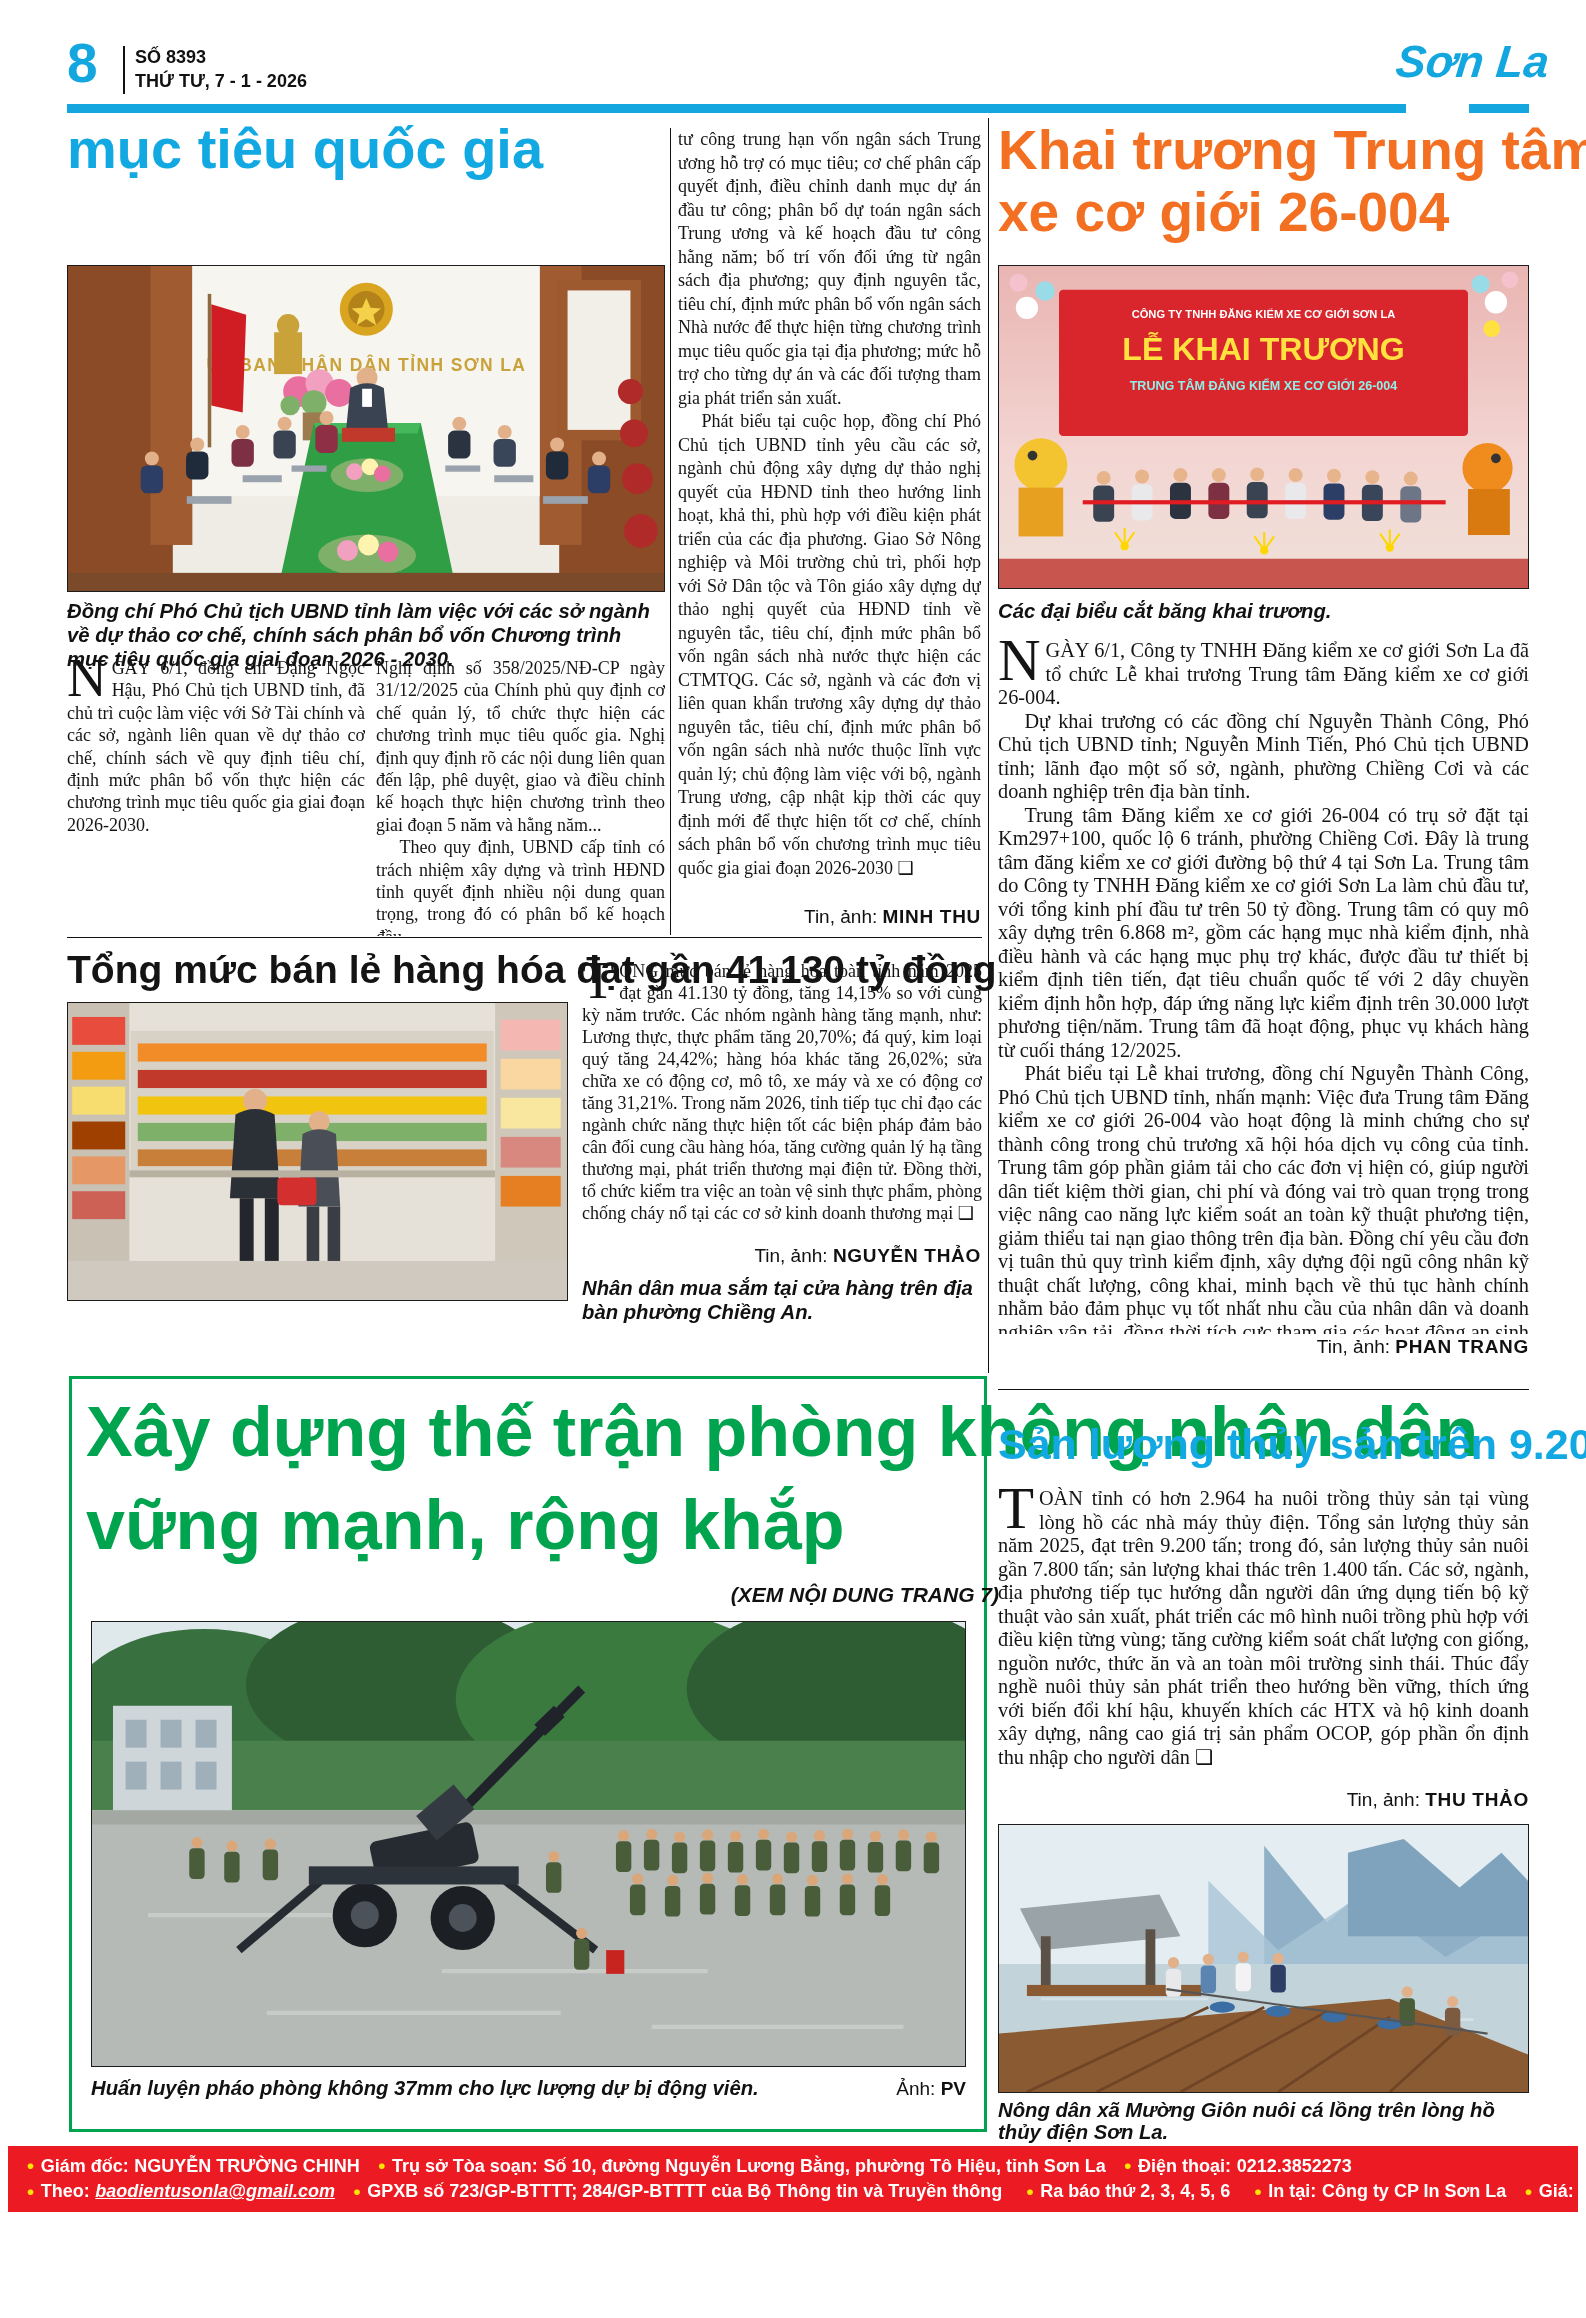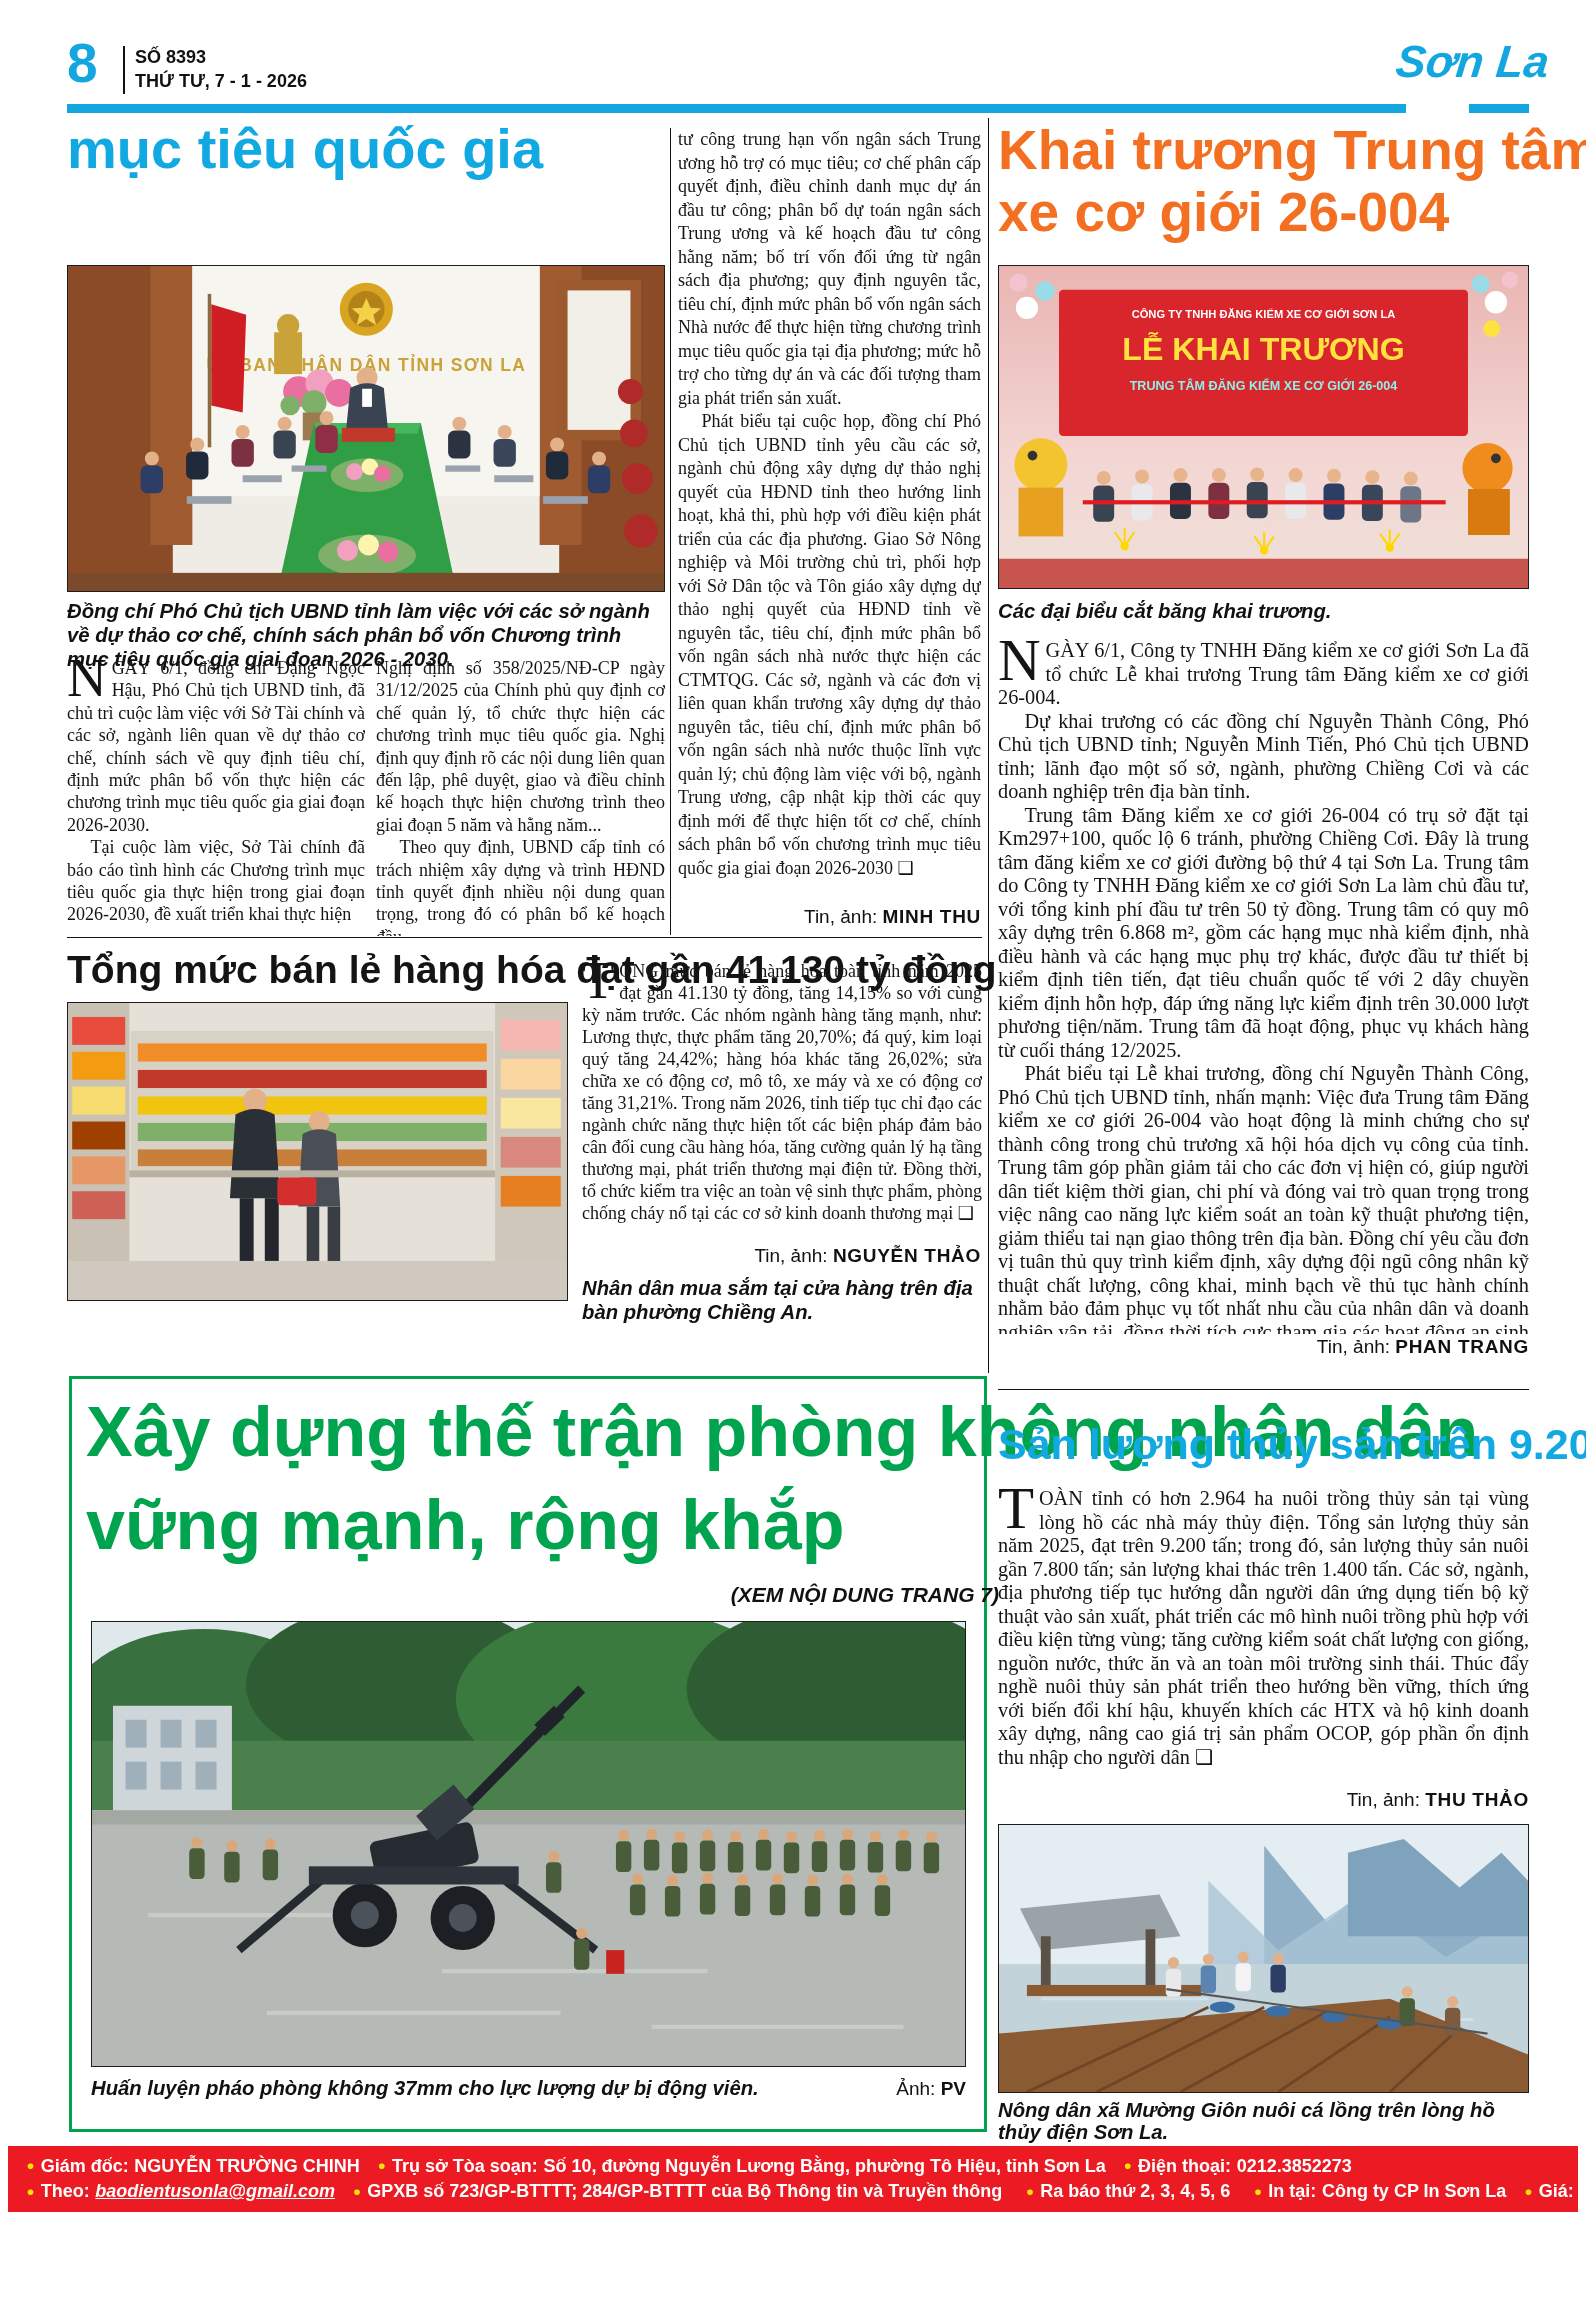--- a/index.html
+++ b/index.html
@@ -139,21 +139,20 @@
           <circle cx="815" cy="305" r="22"></circle>
           <circle cx="820" cy="380" r="24"></circle>
       </g>
       <rect x="0" y="440" width="853" height="26" fill="#7a4a2a"></rect>
     </svg>
   </div>
   <div class="abs caption" style="left:67px;top:599px;width:598px;">Đồng chí Phó Chủ tịch UBND tỉnh làm việc với các sở ngành về dự thảo cơ chế, chính sách phân bổ vốn Chương trình mục tiêu quốc gia giai đoạn 2026 - 2030.</div>
 
   <div class="abs bodytxt b1" style="left:67px;top:657px;width:298px;height:279px;overflow:hidden;">
     <p><span class="dc dc1">N</span><span>GÀY 6/1, đồng chí Đặng Ngọc Hậu, Phó Chủ tịch UBND tỉnh, đã chủ trì cuộc làm việc với Sở Tài chính và các sở, ngành liên quan về dự thảo cơ chế, chính sách về quy định tiêu chí, định mức phân bổ vốn thực hiện các chương trình mục tiêu quốc gia giai đoạn 2026-2030.</span></p>
-    <p class="ind">Tại cuộc làm việc, Sở Tài chính đã báo cáo tình hình các Chương trình mục tiêu quốc gia thực hiện trong giai đoạn 2026-2030, đề xuất triển khai thực hiện</p>
   </div>
   <div class="abs bodytxt b1" style="left:376px;top:657px;width:289px;height:279px;overflow:hidden;">
     <p>Nghị định số 358/2025/NĐ-CP ngày 31/12/2025 của Chính phủ quy định cơ chế quản lý, tổ chức thực hiện các chương trình mục tiêu quốc gia. Nghị định quy định rõ các nội dung liên quan đến lập, phê duyệt, giao và điều chỉnh kế hoạch thực hiện chương trình theo giai đoạn 5 năm và hằng năm...</p>
     <p class="ind">Theo quy định, UBND cấp tỉnh có trách nhiệm xây dựng và trình HĐND tỉnh quyết định nhiều nội dung quan trọng, trong đó có phân bổ kế hoạch đầu</p>
   </div>
   <div class="abs bodytxt bm" style="left:678px;top:128px;width:303px;height:777px;overflow:hidden;">
     <p>tư công trung hạn vốn ngân sách Trung ương hỗ trợ có mục tiêu; cơ chế phân cấp quyết định, điều chỉnh danh mục dự án đầu tư công; phân bổ dự toán ngân sách Trung ương và kế hoạch đầu tư công hằng năm; bố trí vốn đối ứng từ ngân sách địa phương; quy định nguyên tắc, tiêu chí, định mức phân bổ vốn ngân sách Nhà nước để thực hiện từng chương trình mục tiêu quốc gia tại địa phương; mức hỗ trợ cho từng dự án và các đối tượng tham gia phát triển sản xuất.</p>
     <p class="ind">Phát biểu tại cuộc họp, đồng chí Phó Chủ tịch UBND tỉnh yêu cầu các sở, ngành chủ động xây dựng dự thảo nghị quyết của HĐND tỉnh theo hướng linh hoạt, khả thi, phù hợp với điều kiện phát triển của các địa phương. Giao Sở Nông nghiệp và Môi trường chủ trì, phối hợp với Sở Dân tộc và Tôn giáo xây dựng dự thảo nghị quyết của HĐND tỉnh về nguyên tắc, tiêu chí, định mức phân bổ vốn ngân sách nhà nước thực hiện các CTMTQG. Các sở, ngành và các đơn vị liên quan khẩn trương xây dựng dự thảo nguyên tắc, tiêu chí, định mức phân bổ vốn ngân sách nhà nước thuộc lĩnh vực quản lý; chủ động làm việc với bộ, ngành Trung ương, cập nhật kịp thời các quy định mới để thực hiện tốt cơ chế, chính sách phân bổ vốn chương trình mục tiêu quốc gia giai đoạn 2026-2030 ❑</p>
   </div>
   <div class="abs byline" style="left:678px;top:906px;width:303px;">

